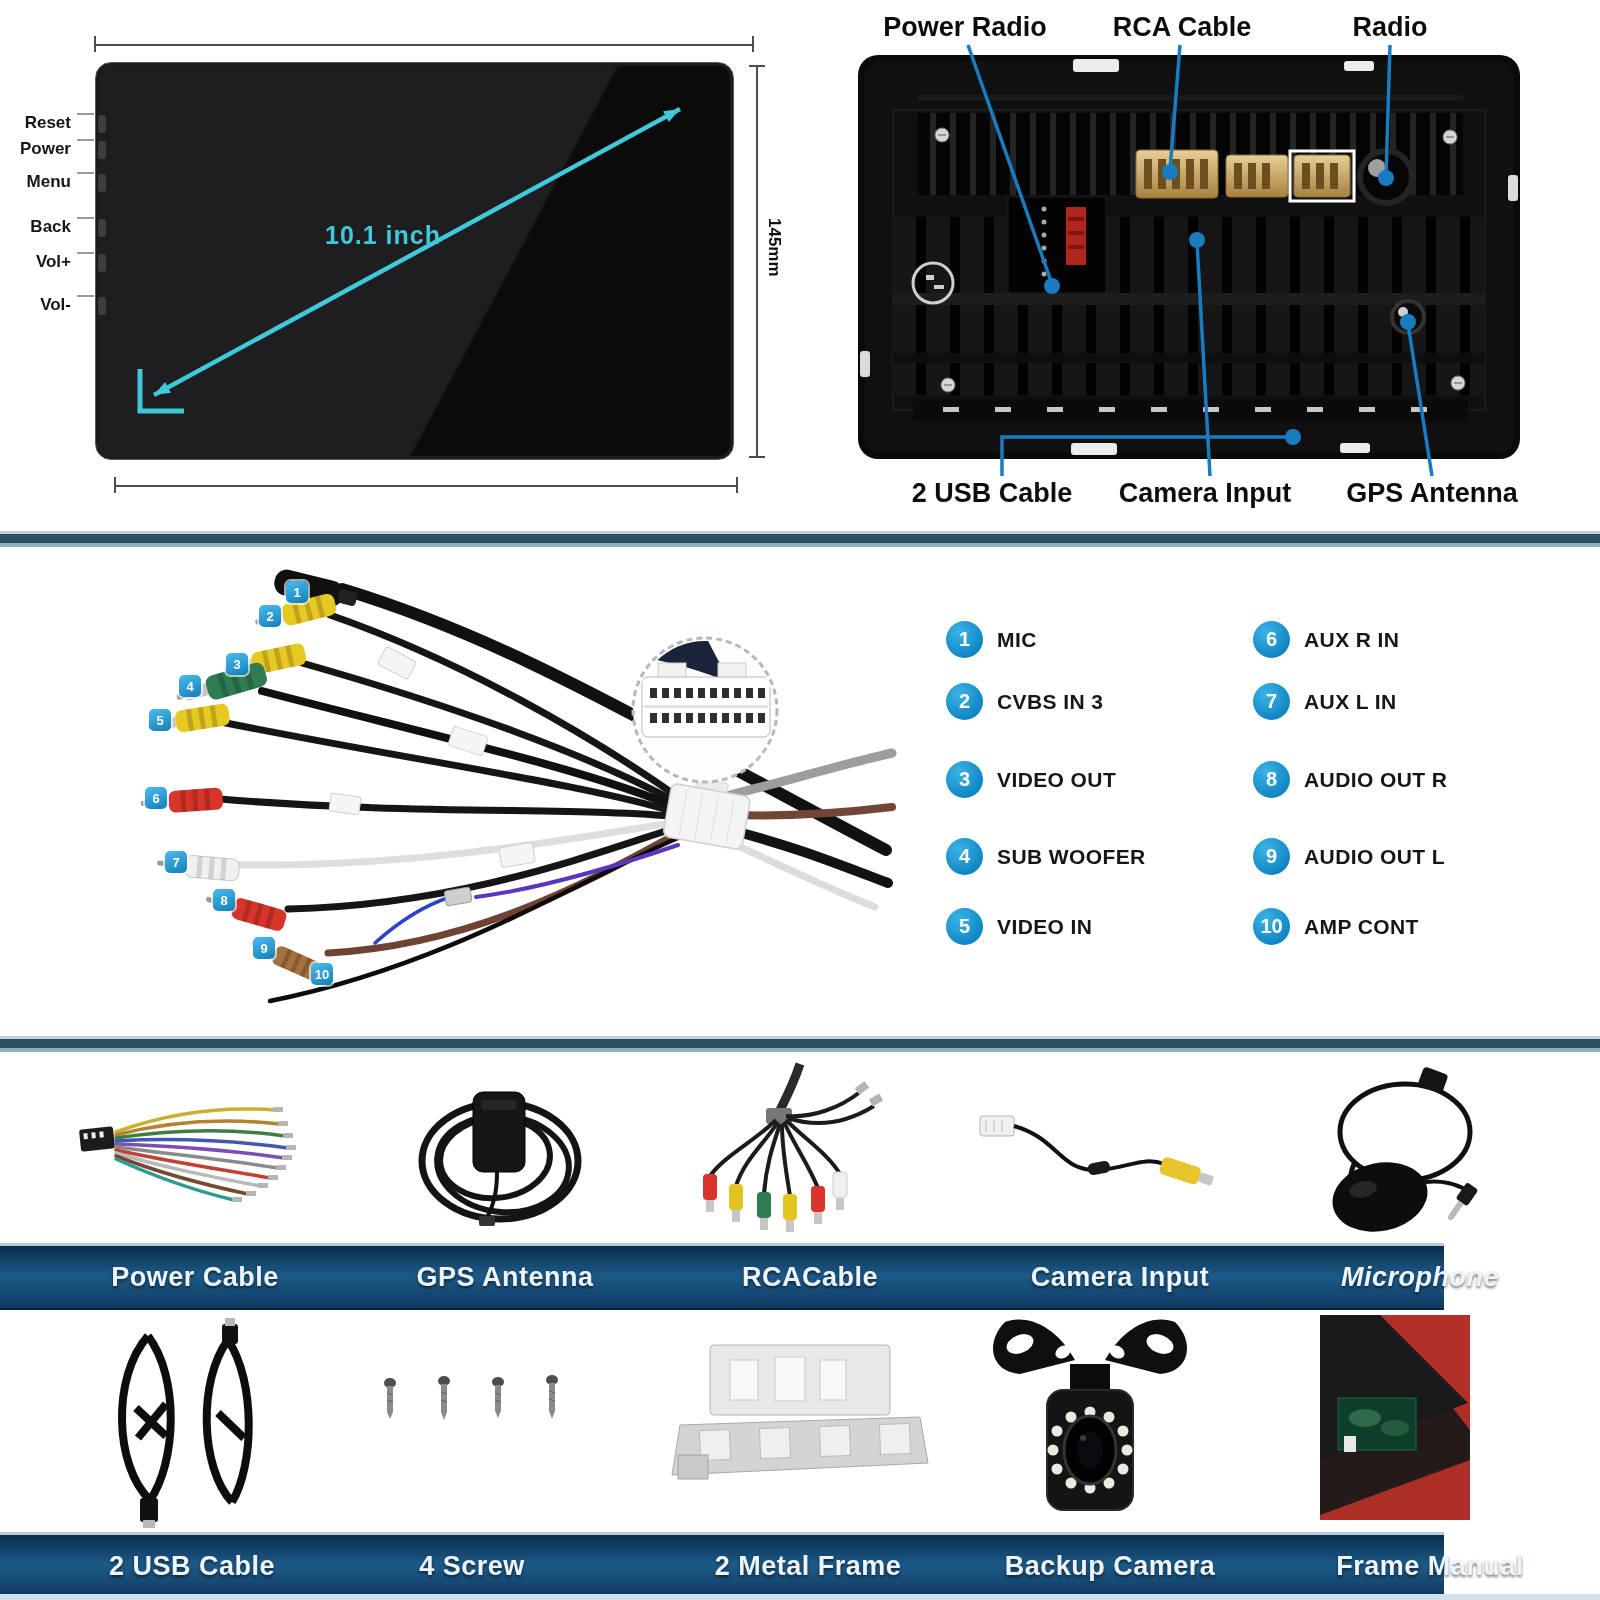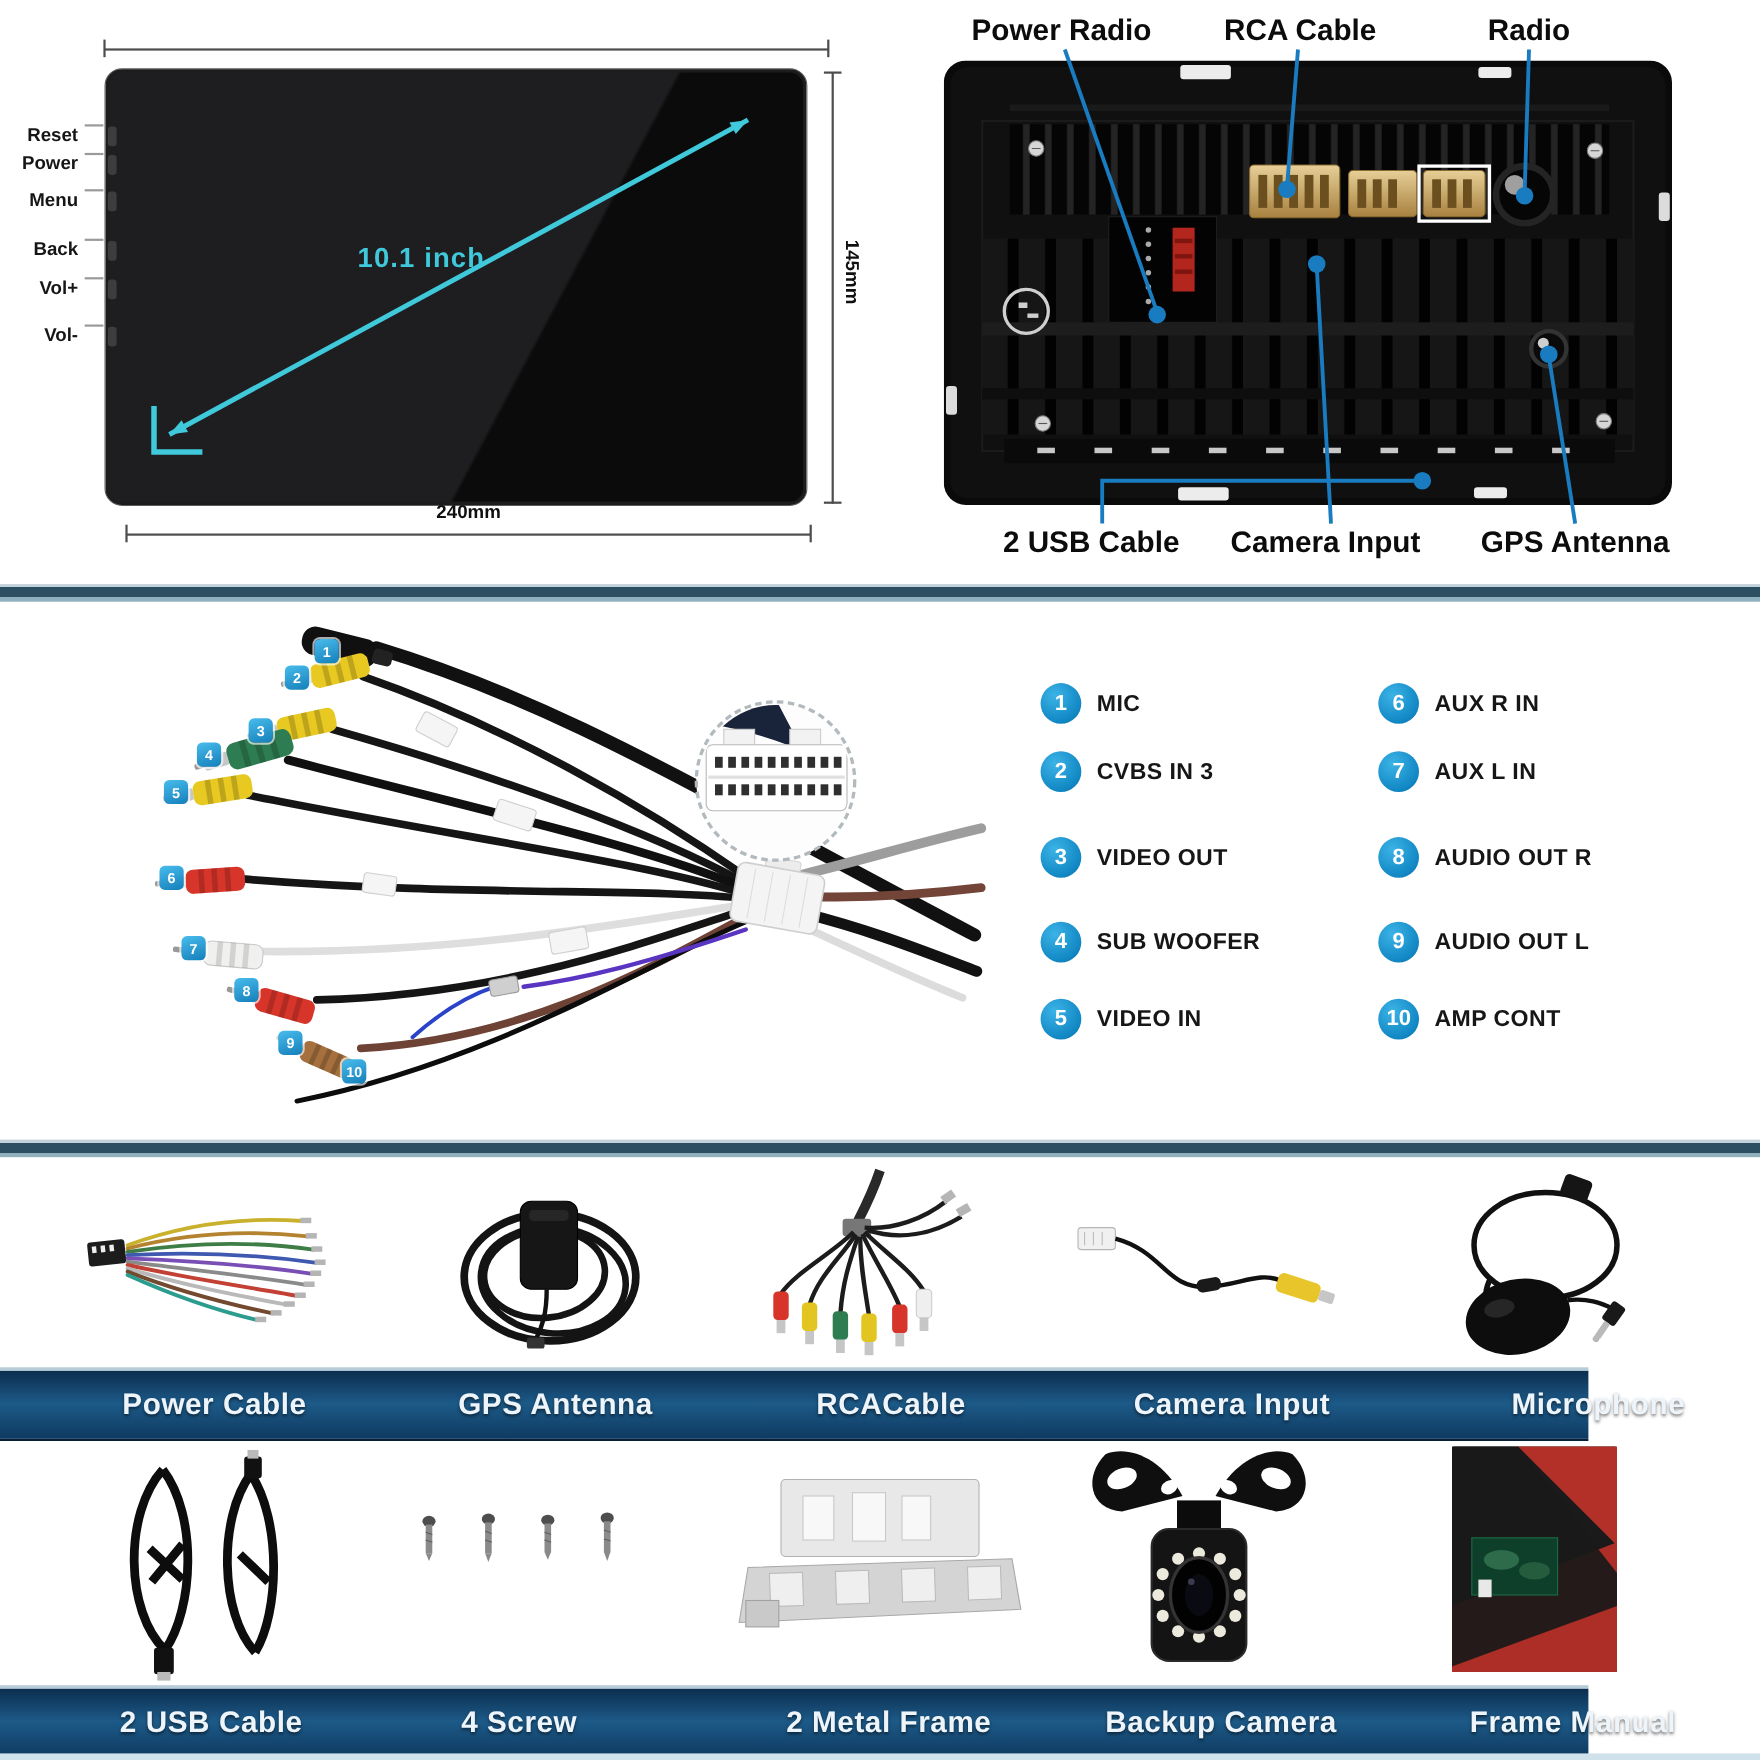--- a/index.html
+++ b/index.html
@@ -101,21 +101,20 @@
   <div class="btn-row" style="top:295px;">
       <span>Vol-</span>
       <i class="lead"></i>
     </div>
 
   <div class="dim-line-v" style="left:756px;top:66px;height:392px;"></div>
   <div class="tick-h" style="left:749px;top:65px;"></div>
   <div class="tick-h" style="left:749px;top:456px;"></div>
   <div class="dim-label" style="left:764px;top:218px;writing-mode:vertical-rl;">145mm</div>
 
-  <div class="dim-label" style="left:115px;top:456px;width:622px;">240mm</div>
   <div class="dim-line-h" style="left:115px;top:485px;width:622px;"></div>
   <div class="tick-v" style="left:114px;top:477px;"></div>
   <div class="tick-v" style="left:736px;top:477px;"></div>
 
   <div class="callout" style="left:965px;top:12px;">Power Radio</div>
   <div class="callout" style="left:1182px;top:12px;">RCA Cable</div>
   <div class="callout" style="left:1390px;top:12px;">Radio</div>
 
   <svg class="abs" style="left:858px;top:55px;" width="662" height="404" viewBox="0 0 662 404">
     <defs>
@@ -560,21 +559,21 @@
         <rect x="4" y="20" width="6" height="16" fill="#b9b9b9"></rect>
         <circle cx="7" cy="38" r="3" fill="#b9b9b9"></circle>
       </g>
   </svg>
 
   <div class="label-bar" style="top:1243px;">
     <span class="bar-label" style="left:195px;">Power Cable</span>
     <span class="bar-label" style="left:505px;">GPS Antenna</span>
     <span class="bar-label" style="left:810px;">RCACable</span>
     <span class="bar-label" style="left:1120px;">Camera Input</span>
-    <span class="bar-label" style="left:1453px;">Microphone</span>
+    <span class="bar-label" style="left:1420px;font-style:italic;">Microphone</span>
   </div>
 
   <svg class="abs" style="left:80px;top:1318px;" width="230" height="210" viewBox="0 0 230 210">
     <g fill="none" stroke="#0d0d0d" stroke-width="8">
       <path d="M68 18 C32 58,34 148,70 182"></path>
       <path d="M68 18 C100 60,96 145,70 182"></path>
       <path d="M56 90 L86 118 M86 86 L58 120"></path>
       <path d="M148 22 C118 62,120 150,152 184"></path>
       <path d="M148 22 C176 64,174 148,152 184"></path>
       <path d="M138 95 L164 120"></path>

